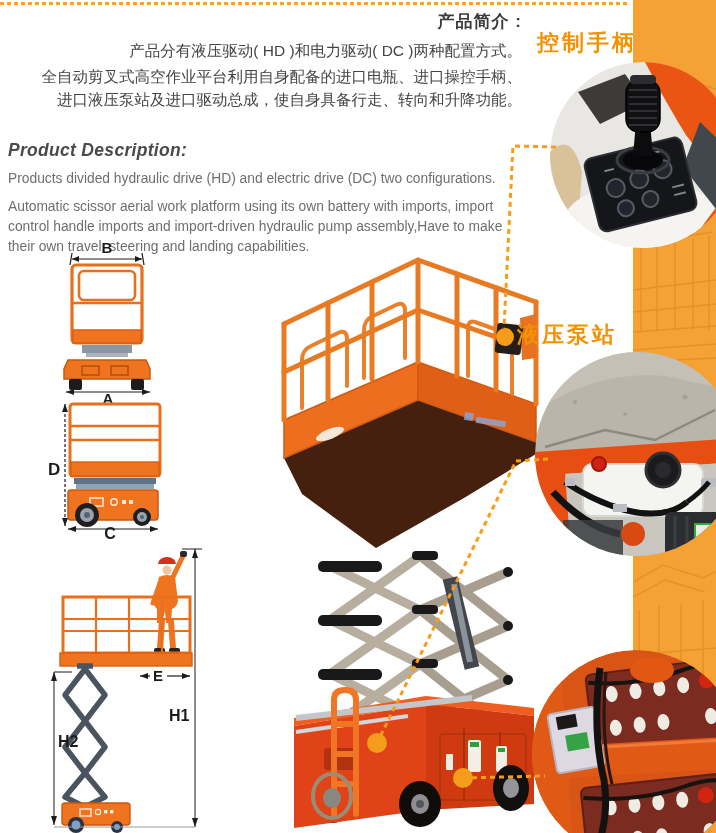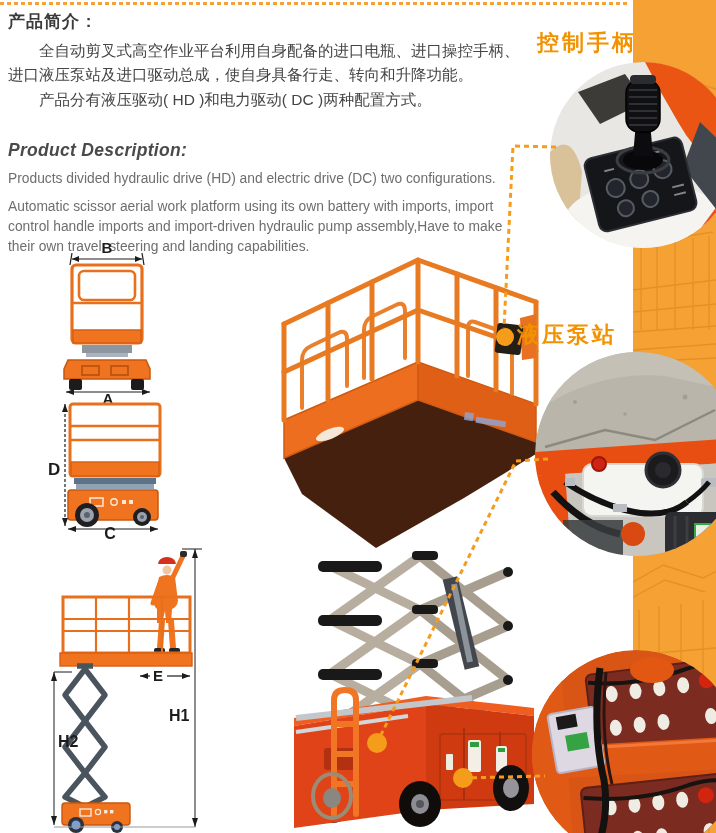--- a/index.html
+++ b/index.html
@@ -7,21 +7,21 @@
     position:relative;width:716px;height:833px;overflow:hidden;background:#fff;
     font-family:"Liberation Sans","DejaVu Sans",sans-serif;
   }
   
   .top-border{position:absolute;left:0;top:2px;width:630px;height:3px;
     background:repeating-linear-gradient(90deg,#F5A134 0 4px,transparent 4px 7px);}
   
   .side-stripe{position:absolute;right:0;top:0;width:83px;height:833px;background:#F5A134;z-index:1;}
   .side-stripe svg{display:block;}
   
-  .intro{position:absolute;left:8px;top:10px;width:514px;z-index:2;}
+  .intro{position:absolute;left:8px;top:10px;width:514px;z-index:2;text-align:right;}
   .intro h2{margin:0 0 6px 0;font-size:17px;font-weight:bold;color:#3b3b3b;letter-spacing:1px;}
   .intro p{margin:2px 0;font-size:15.5px;line-height:1.52;color:#454545;text-indent:2em;font-weight:500;}
   .desc{position:absolute;left:8px;top:140px;width:512px;z-index:2;}
   .desc h2{margin:0 0 8px 0;font-size:17.5px;font-weight:bold;font-style:italic;color:#4a4a4a;letter-spacing:.3px;}
   .desc p{margin:0 0 8px 0;font-size:13.8px;line-height:1.45;color:#6e6e6e;}
   
   .diagram,.main-photo{position:absolute;z-index:2;}
   .diagram svg text{font-family:"Liberation Sans","DejaVu Sans",sans-serif;font-weight:bold;fill:#1c1c1c;}
   .d-front{left:56px;top:242px;}
   .d-side{left:42px;top:398px;}
@@ -68,22 +68,22 @@
       <g fill="#FBC46F" opacity="0.25">
         <ellipse cx="20" cy="160" rx="26" ry="18"></ellipse>
         <ellipse cx="60" cy="470" rx="24" ry="30"></ellipse>
         <ellipse cx="30" cy="770" rx="28" ry="22"></ellipse>
       </g>
     </svg>
   </div>
 
   <section class="intro">
     <h2>产品简介 :</h2>
+    <p>产品分有液压驱动( HD )和电力驱动( DC )两种配置方式。</p>
     <p>全自动剪叉式高空作业平台利用自身配备的进口电瓶、进口操控手柄、进口液压泵站及进口驱动总成，使自身具备行走、转向和升降功能。</p>
-    <p>产品分有液压驱动( HD )和电力驱动( DC )两种配置方式。</p>
   </section>
 
   <section class="desc">
     <h2>Product Description:</h2>
     <p>Products divided hydraulic drive (HD) and electric drive (DC) two configurations.</p>
     <p>Automatic scissor aerial work platform using its own battery with imports, import control handle imports and import-driven hydraulic pump assembly,Have to make their own travel, steering and landing capabilities.</p>
   </section>
 
   <div class="diagram d-front">
     <svg width="110" height="162" viewBox="0 0 110 162">

